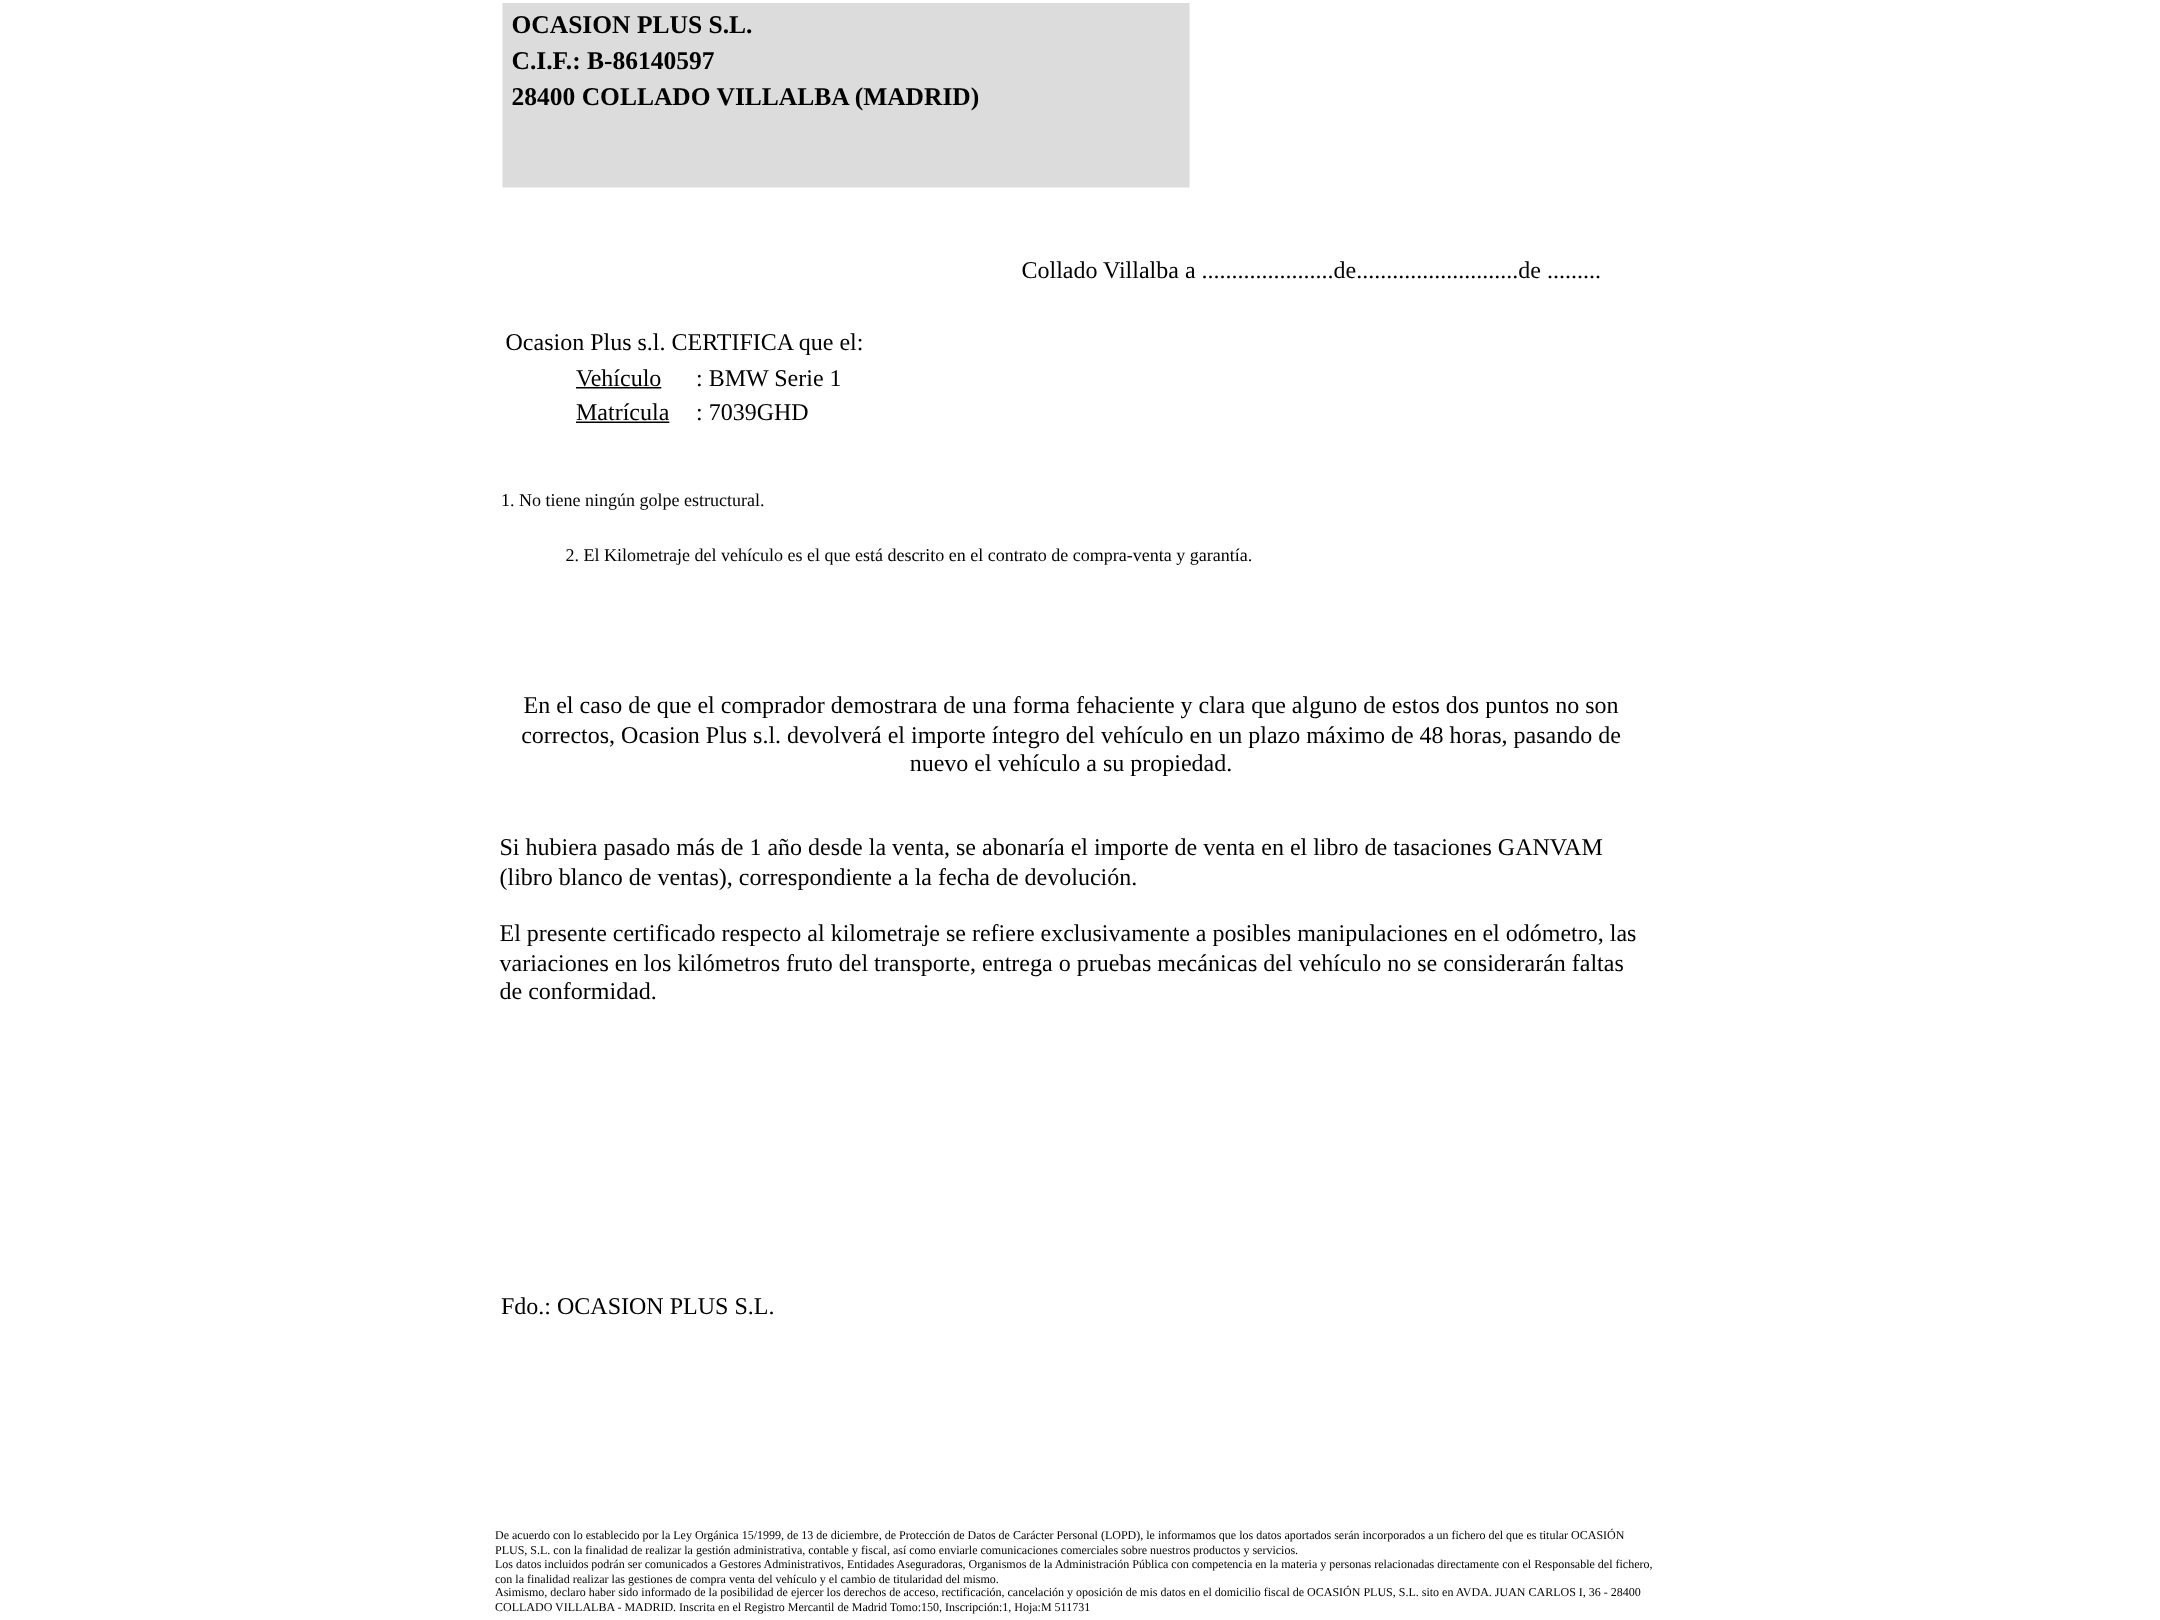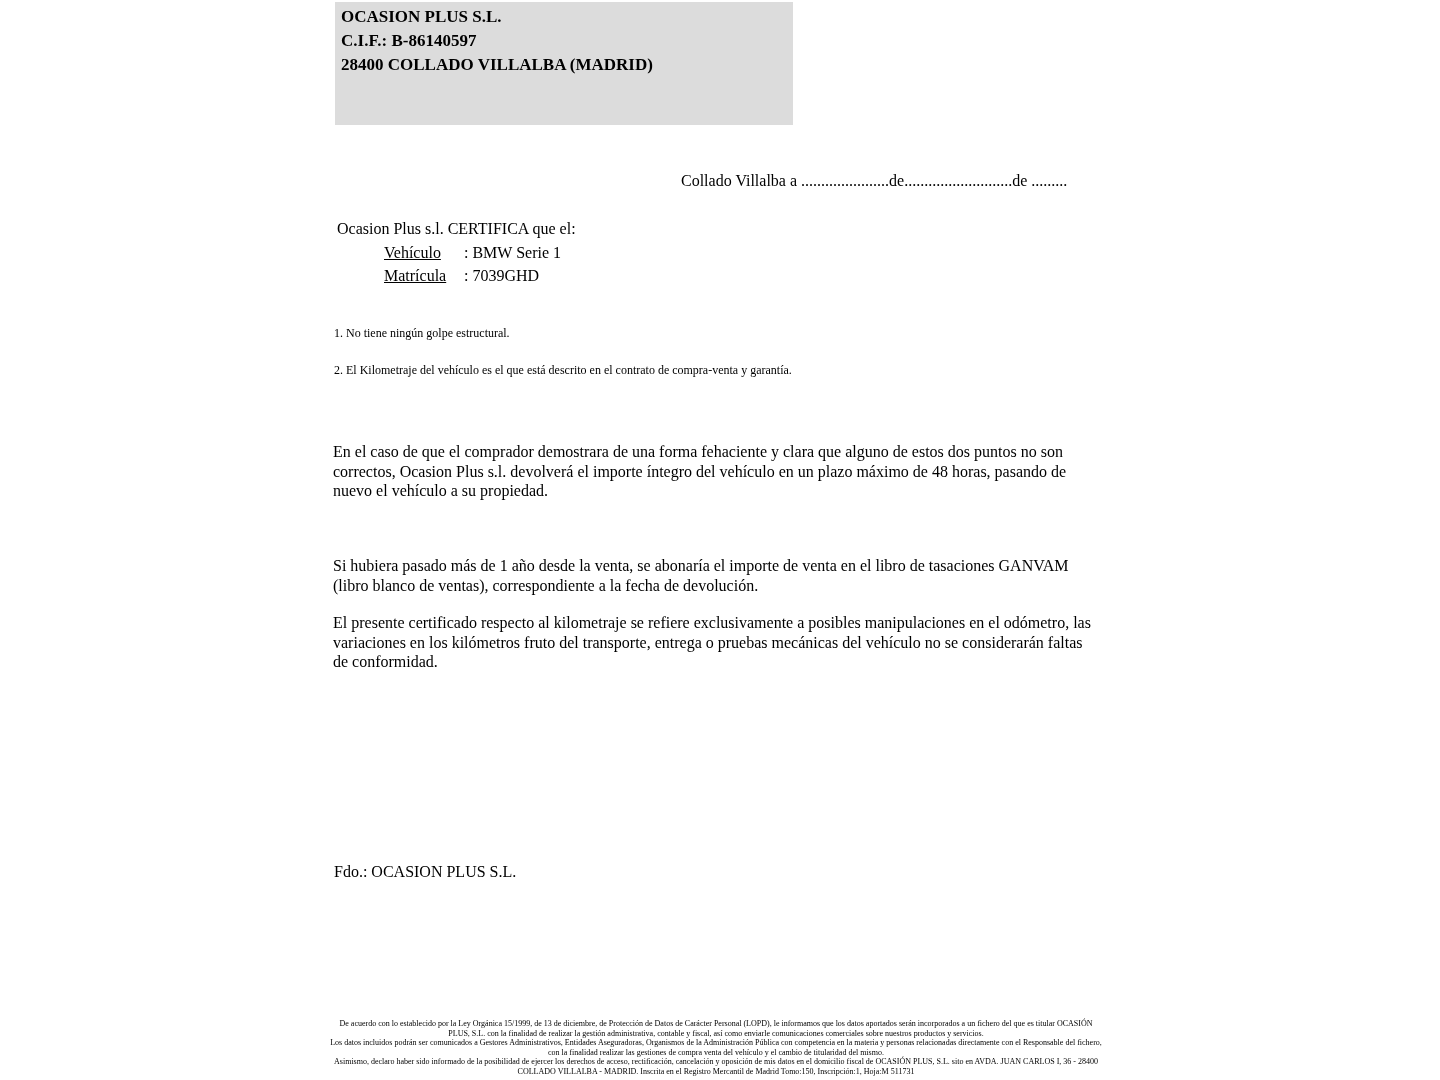--- a/index.html
+++ b/index.html
@@ -52,50 +52,49 @@
     margin-left: 47px;
   }
 
   .point {
     position: absolute;
     left: 334px;
     font-size: 12px;
     white-space: nowrap;
   }
   .point-1 { top: 326px; }
-  .point-2 { top: 363px; }
+  .point-2 { top: 363px; margin-left: 43px; }
 
   .para {
     position: absolute;
     left: 333px;
     width: 762px;
     font-size: 16px;
     line-height: 19.5px;
   }
-  .para-1 { top: 442px; }
+  .para-1 { top: 461px; text-align: center; }
   .para-2 { top: 517px; }
   .para-3 { top: 556px; }
   .para-4 { top: 613px; }
 
   .signature {
     position: absolute;
     left: 334px;
     top: 863px;
     font-size: 16px;
     white-space: nowrap;
   }
 
   .legal {
     position: absolute;
     left: 330px;
     top: 1019px;
     width: 772px;
     font-size: 8px;
     line-height: 9.55px;
-    text-align: center;
   }
   .legal p { margin: 0; }
 </style>
 </head>
 <body>
 
 <div class="doc">
 
   <div class="header-box">
     <div class="header-line">OCASION PLUS S.L.</div>

